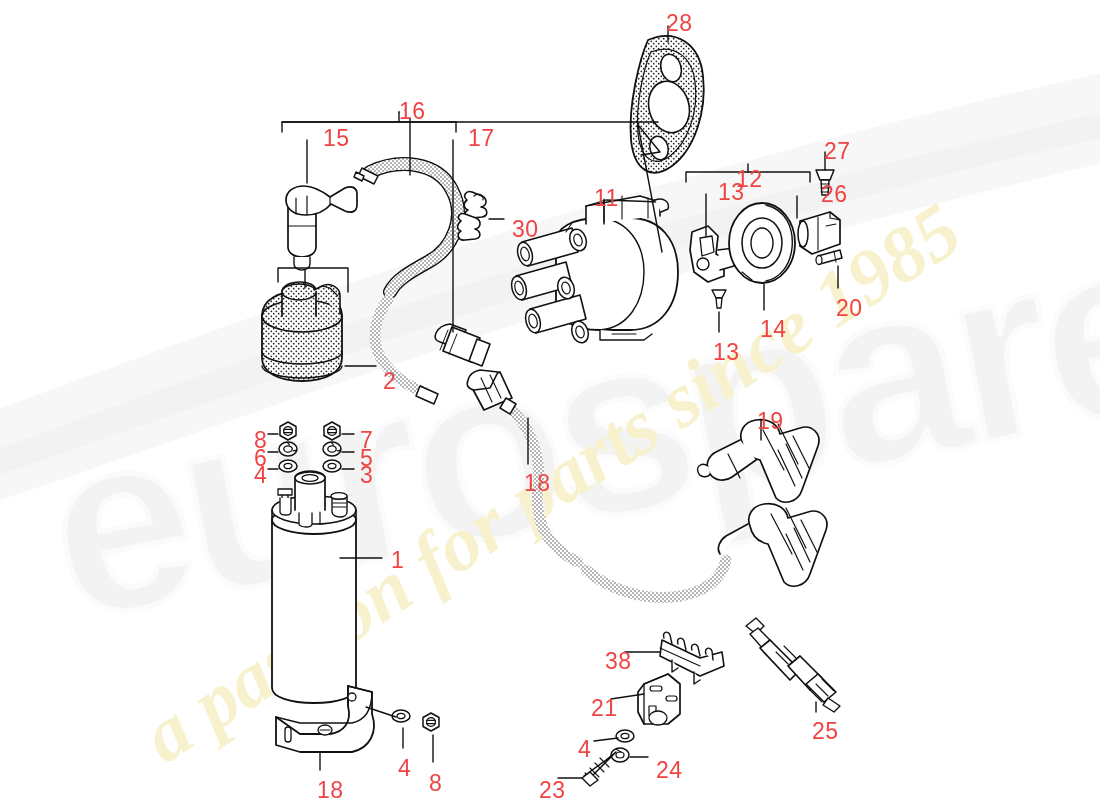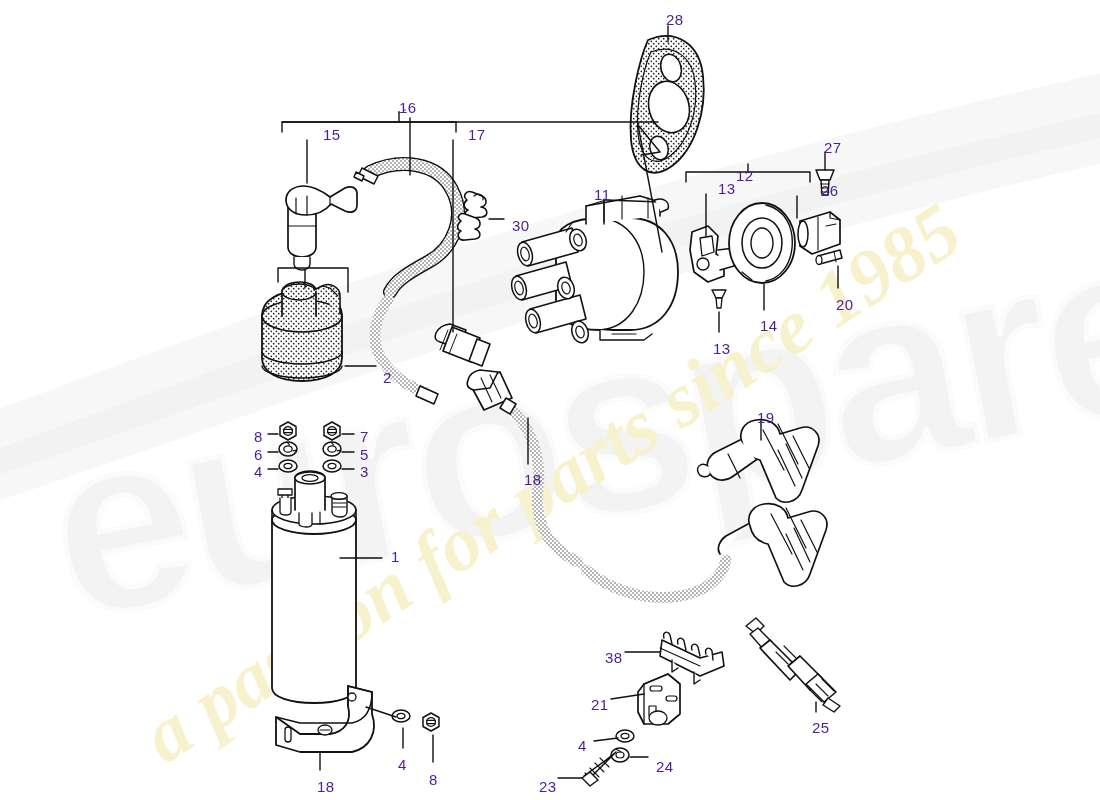--- a/index.html
+++ b/index.html
@@ -10,22 +10,22 @@
   }
   #stage{position:absolute;left:0;top:0;width:1100px;height:800px;background:#fff;}
   #stage svg{position:absolute;left:0;top:0;}
   .layer{position:absolute;left:0;top:0;width:1100px;height:800px;}
   #wm{z-index:1;}
   #art{z-index:3;}
   #labels{z-index:4;}
   .lbl{
     position:absolute;
     font-family:"Liberation Sans", sans-serif;
-    font-size:15px;
-    color:#4c1d95;
+    font-size:23px;
+    color:#ef4444;
     font-weight:400;
     letter-spacing:.5px;
     white-space:nowrap;
     line-height:1;
   }
 </style>
 </head>
 <body>
 
 <div id="stage">

